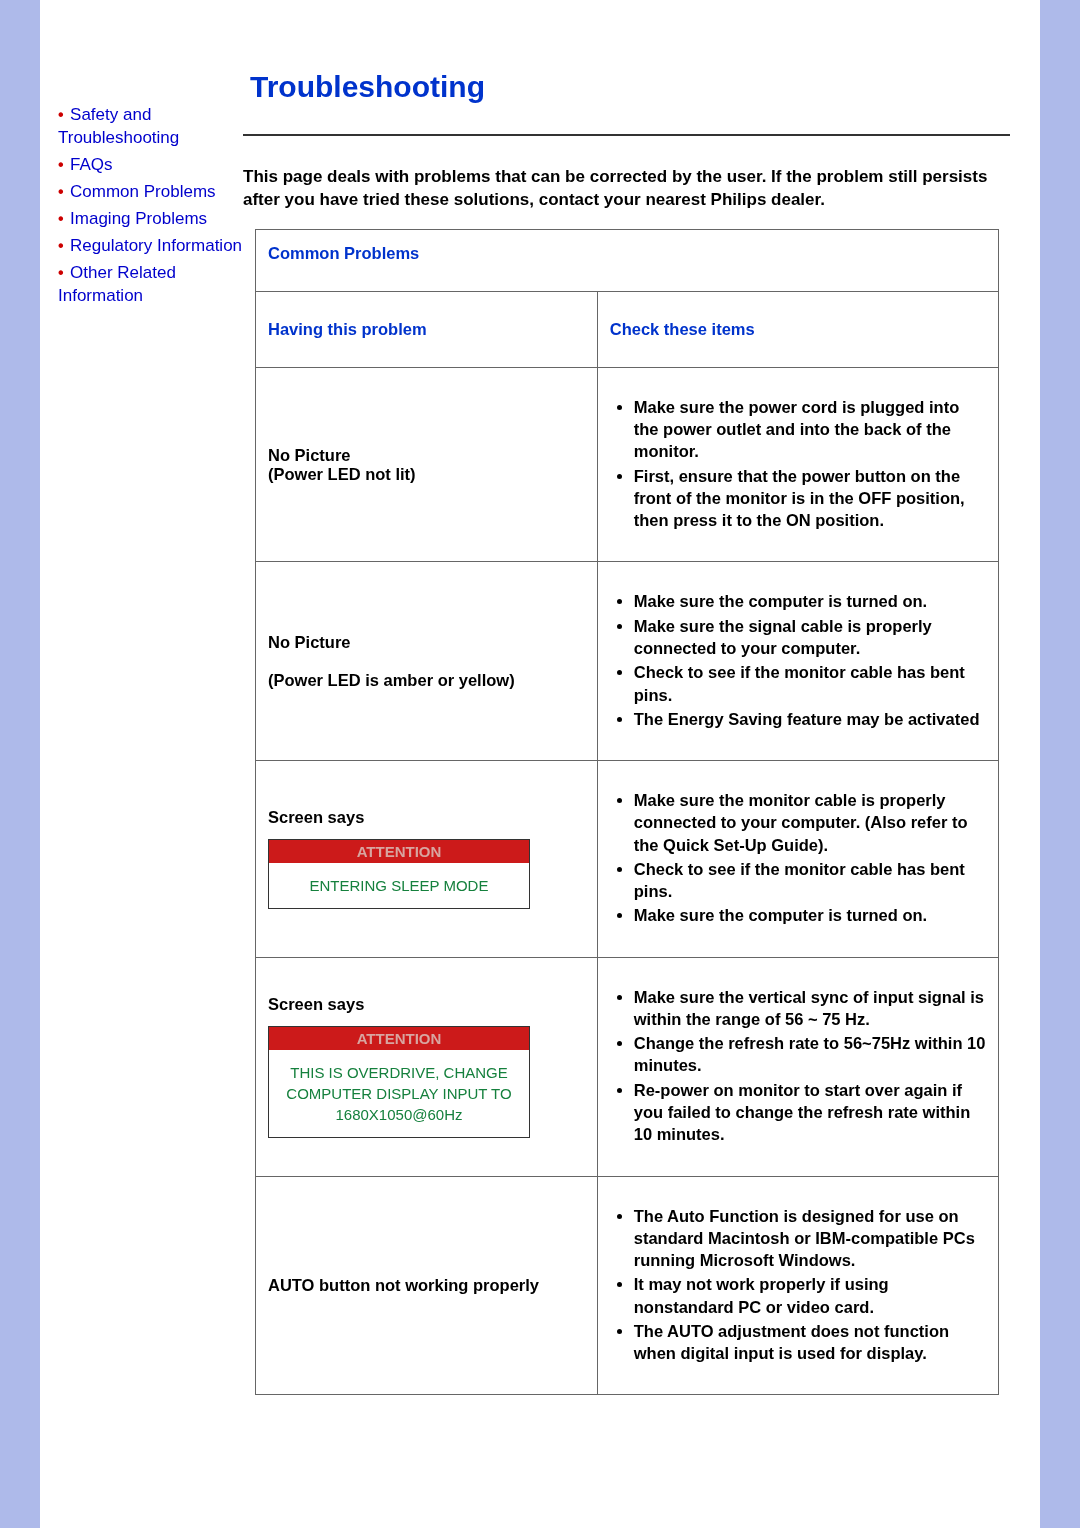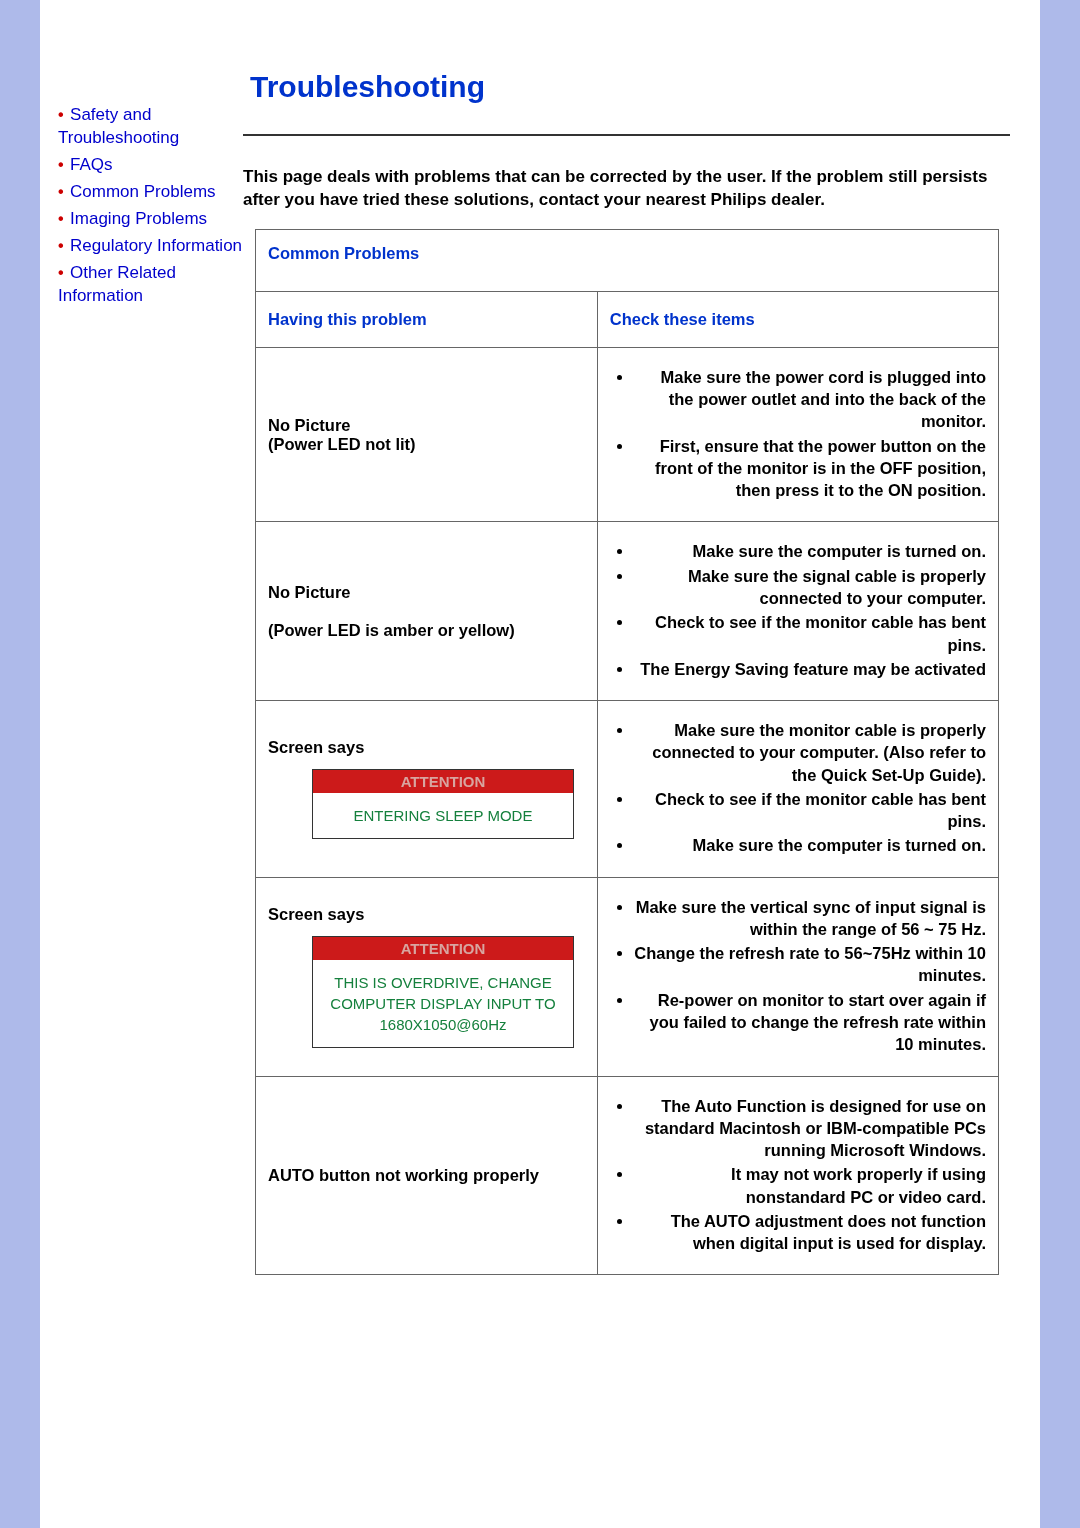--- a/index.html
+++ b/index.html
@@ -60,21 +60,21 @@
   font-size: 17px;
   line-height: 1.35;
 }
 .problems-table {
   border-collapse: collapse;
   width: 97%;
   margin-left: 12px;
 }
 .problems-table td, .problems-table th {
   border: 1px solid #666;
-  padding: 18px 12px;
+  padding: 28px 12px;
   vertical-align: top;
   font-size: 16.5px;
 }
 .section-header {
   color: #0033CC;
   font-weight: bold;
   font-size: 18px;
   padding: 14px 12px 28px 12px !important;
 }
 .col-header {
@@ -86,32 +86,30 @@
   font-weight: bold;
   width: 46%;
   vertical-align: middle !important;
 }
 .check-cell {
   font-weight: bold;
 }
 .check-cell ul {
   margin: 0;
   padding-left: 24px;
-  text-align: right;
 }
 .check-cell li {
   margin-bottom: 2px;
   line-height: 1.35;
 }
 .attention-box {
   border: 1px solid #333;
   background: #fff;
   width: 260px;
   margin-top: 12px;
-  margin-left: 44px;
 }
 .attention-header {
   background: #CC1A1A;
   color: #d8a5a0;
   text-align: center;
   font-weight: bold;
   font-size: 15px;
   padding: 3px 0;
   font-family: Arial, sans-serif;
 }

